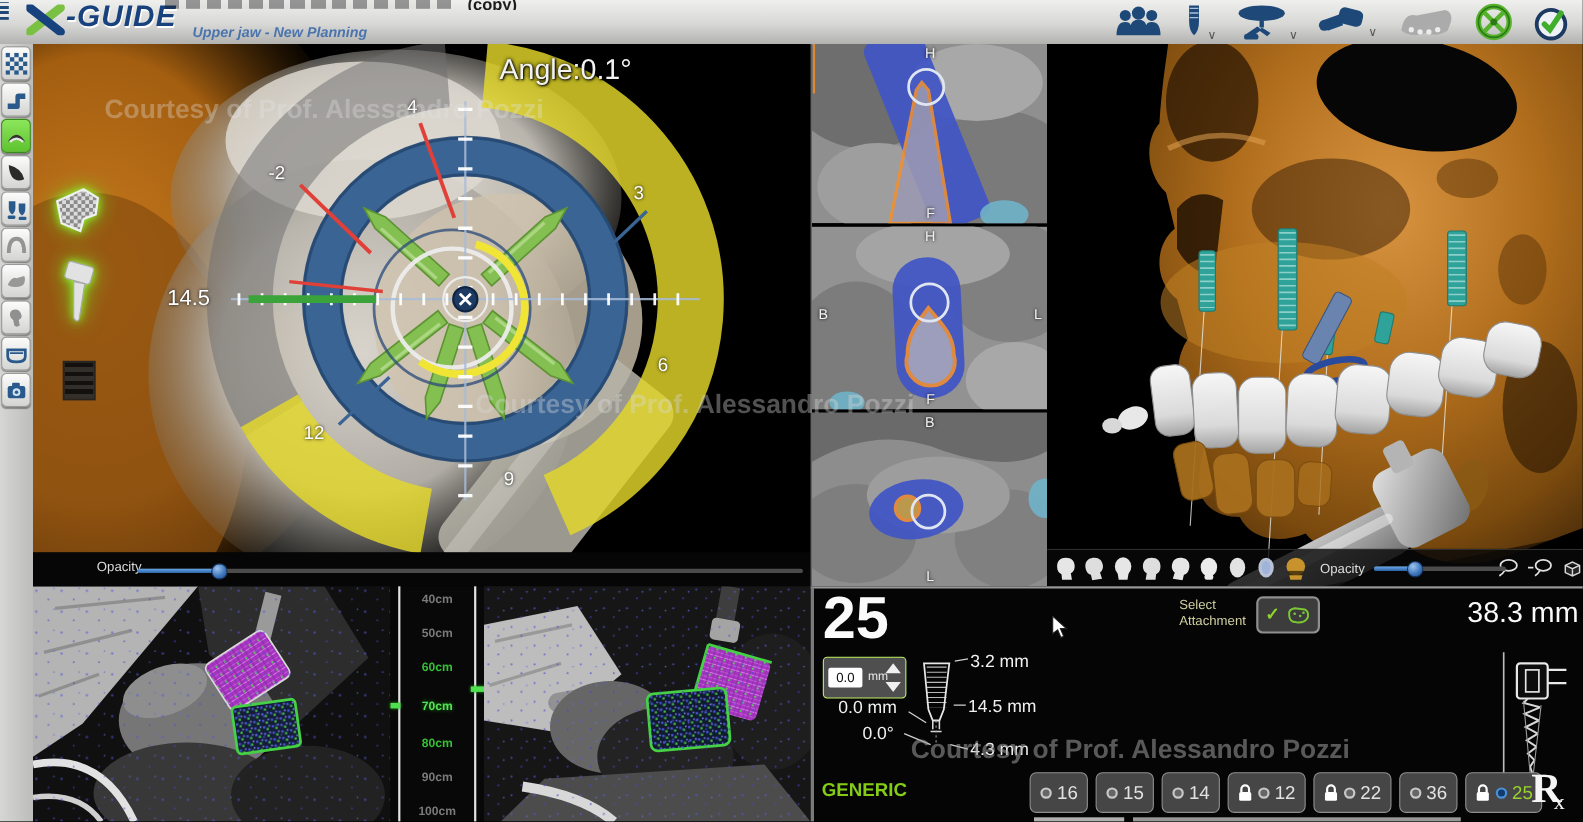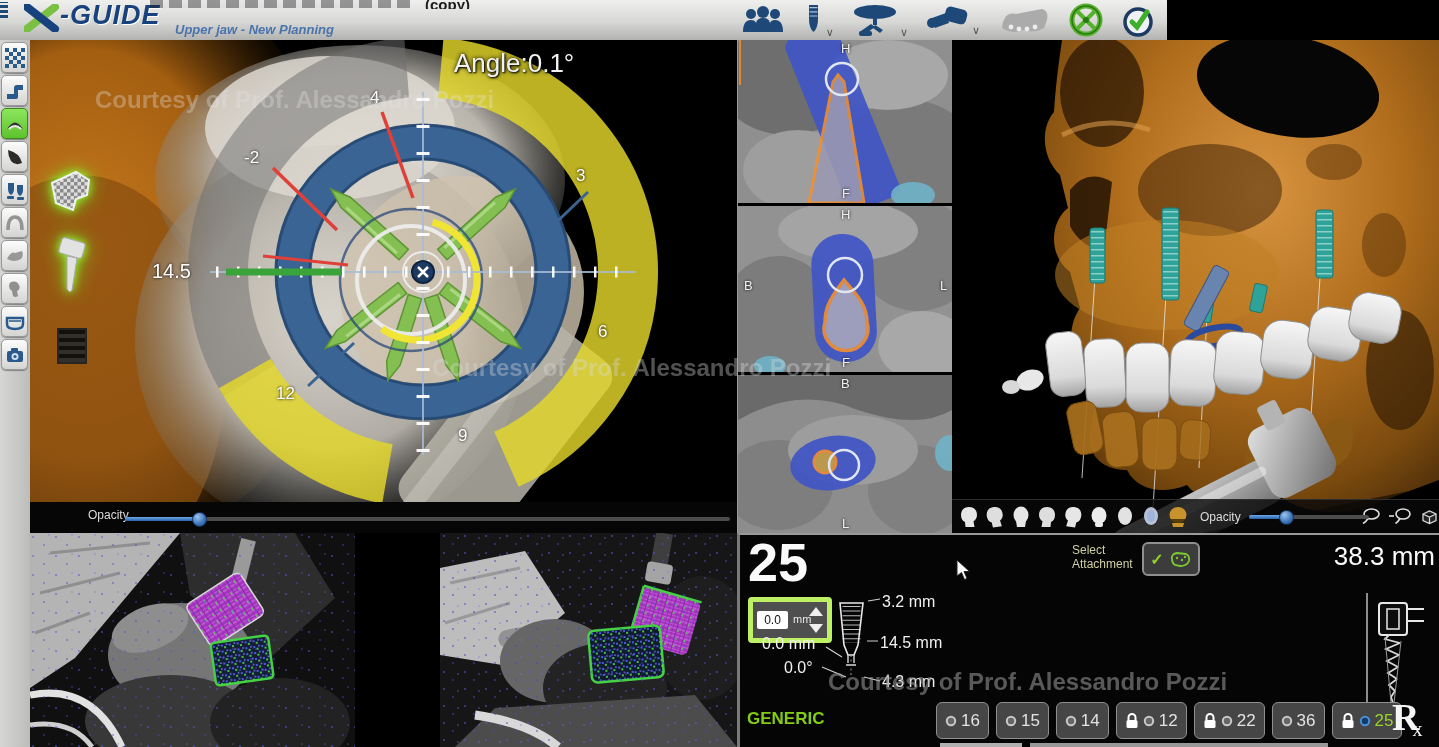--- a/index.html
+++ b/index.html
@@ -1,20 +1,20 @@
 <!DOCTYPE html>
 <html><head>
 <meta charset="utf-8">
 <style>
   html,body{margin:0;padding:0;background:#000;}
   #app{position:relative;width:1439px;height:747px;background:#000;overflow:hidden;
        font-family:"Liberation Sans",sans-serif;color:#e8e8e8;}
   .abs{position:absolute;}
   
-  #header{position:absolute;left:0;top:0;width:1167px;height:40px;
+  #header{position:absolute;left:0;top:0;width:1439px;height:40px;
     background:linear-gradient(#efefed, #d7d7d5 55%, #b2b2b0);border-bottom:1px solid #8a8a88;}
   #logo-guide{position:absolute;left:60px;top:0px;font-size:27px;font-weight:bold;font-style:italic;
     color:#17427e;letter-spacing:1px;text-shadow:1px 1px 0 #fff;}
   #subtitle{position:absolute;left:175px;top:22px;font-size:13px;font-style:italic;font-weight:bold;color:#4a74ad;}
   #clipped-title{position:absolute;left:150px;top:0;width:320px;height:9px;overflow:hidden;
     font-size:15px;font-weight:bold;color:#1c1c1c;text-align:right;line-height:9px;}
   #title-smudge{position:absolute;left:150px;top:0;width:260px;height:8px;opacity:.7;
     background:repeating-linear-gradient(90deg,rgba(25,25,30,.6) 0 13px,rgba(25,25,30,.05) 13px 19px);}
   #toolbar{position:absolute;right:8px;top:1px;height:38px;display:flex;align-items:center;gap:17px;}
   .tb-item{display:flex;align-items:flex-end;}
@@ -56,21 +56,21 @@
     border-top:1px solid #2e2e2e;display:flex;align-items:center;}
   .head-ic{margin-left:8px;display:flex;}
   
   .scale-line{position:absolute;top:0;width:2px;height:214px;background:#e4e4e4;}
   .scale-tick{position:absolute;width:85px;text-align:center;font-size:11px;font-weight:bold;color:#7a7a7a;}
   .scale-tick.g1{color:#35c035;}
   .scale-tick.g2{color:#55e455;text-shadow:0 0 4px #1a8a1a;}
   .scale-marker{position:absolute;height:5px;background:#4ee04e;box-shadow:0 0 3px #2a2;}
   
   #tooth-number{position:absolute;left:8px;top:-4px;font-size:54px;font-weight:bold;color:#fafafa;}
-  #spinner{position:absolute;left:8px;top:62px;width:74px;height:36px;background:#4f4f4f;border-radius:4px;border:5px solid #bef264;}
+  #spinner{position:absolute;left:8px;top:62px;width:74px;height:36px;background:#4f4f4f;border-radius:4px;border:1px solid #bef264;}
   #spin-value{position:absolute;left:4px;top:9px;width:31px;height:18px;background:#fff;color:#111;
     font-size:12px;line-height:18px;text-align:center;border-radius:2px;}
   #spin-unit{position:absolute;left:40px;top:11px;font-size:11px;color:#e8e8e8;}
   .tri-up{position:absolute;right:4px;top:5px;width:0;height:0;border-left:7px solid transparent;border-right:7px solid transparent;border-bottom:9px solid #f0f0f0;}
   .tri-dn{position:absolute;right:4px;bottom:5px;width:0;height:0;border-left:7px solid transparent;border-right:7px solid transparent;border-top:9px solid #f0f0f0;}
   .meas{position:absolute;font-size:16px;color:#f0f0f0;}
   #select-attach{position:absolute;left:332px;top:8px;width:82px;text-align:left;font-size:12px;color:#cfcfa2;line-height:14px;}
   #attach-btn{position:absolute;left:402px;top:7px;width:58px;height:34px;background:#3c3c3c;border:2px solid #8f8f8f;
     border-radius:6px;display:flex;align-items:center;justify-content:center;gap:5px;box-sizing:border-box;}
   #attach-check{color:#8fd32a;font-size:16px;font-weight:bold;}
@@ -637,20 +637,33 @@
       <g transform="rotate(-33 196 76)">
         <rect x="163" y="51" width="64" height="50" rx="6" fill="url(#mgridL)" stroke="#d8d8d8" stroke-width="1.5"></rect>
       </g>
       <g transform="rotate(-8 212 127)">
         <rect x="183" y="106" width="58" height="43" rx="4" fill="url(#mnoiseL)" stroke="#45d045" stroke-width="2.5"></rect>
       </g>
       <rect width="325" height="214" fill="url(#spkL)" opacity="0.6"></rect>
     </svg>
   </div>
 
+  <div id="scale">
+    <div class="scale-line" style="left:7px"></div>
+    <div class="scale-line" style="left:76px"></div>
+    <div class="scale-tick" style="top:6px">40cm</div>
+    <div class="scale-tick" style="top:37px">50cm</div>
+    <div class="scale-tick g1" style="top:68px">60cm</div>
+    <div class="scale-tick g2" style="top:103px">70cm</div>
+    <div class="scale-tick g1" style="top:137px">80cm</div>
+    <div class="scale-tick" style="top:168px">90cm</div>
+    <div class="scale-tick" style="top:199px">100cm</div>
+    <div class="scale-marker" style="left:0;top:106px;width:9px"></div>
+    <div class="scale-marker" style="left:73px;top:91px;width:16px"></div>
+  </div>
 
   <div id="cam-right">
     <svg width="297" height="214">
       <defs>
         <pattern id="spkR" width="21" height="17" patternUnits="userSpaceOnUse">
           <circle cx="4" cy="3" r="1" fill="#5058d8"></circle>
             <circle cx="13" cy="11" r="0.9" fill="#4048c8"></circle>
             <circle cx="18" cy="5" r="0.8" fill="#6a72e8"></circle>
         </pattern>
         <pattern id="mgridR" width="9" height="8" patternUnits="userSpaceOnUse">

